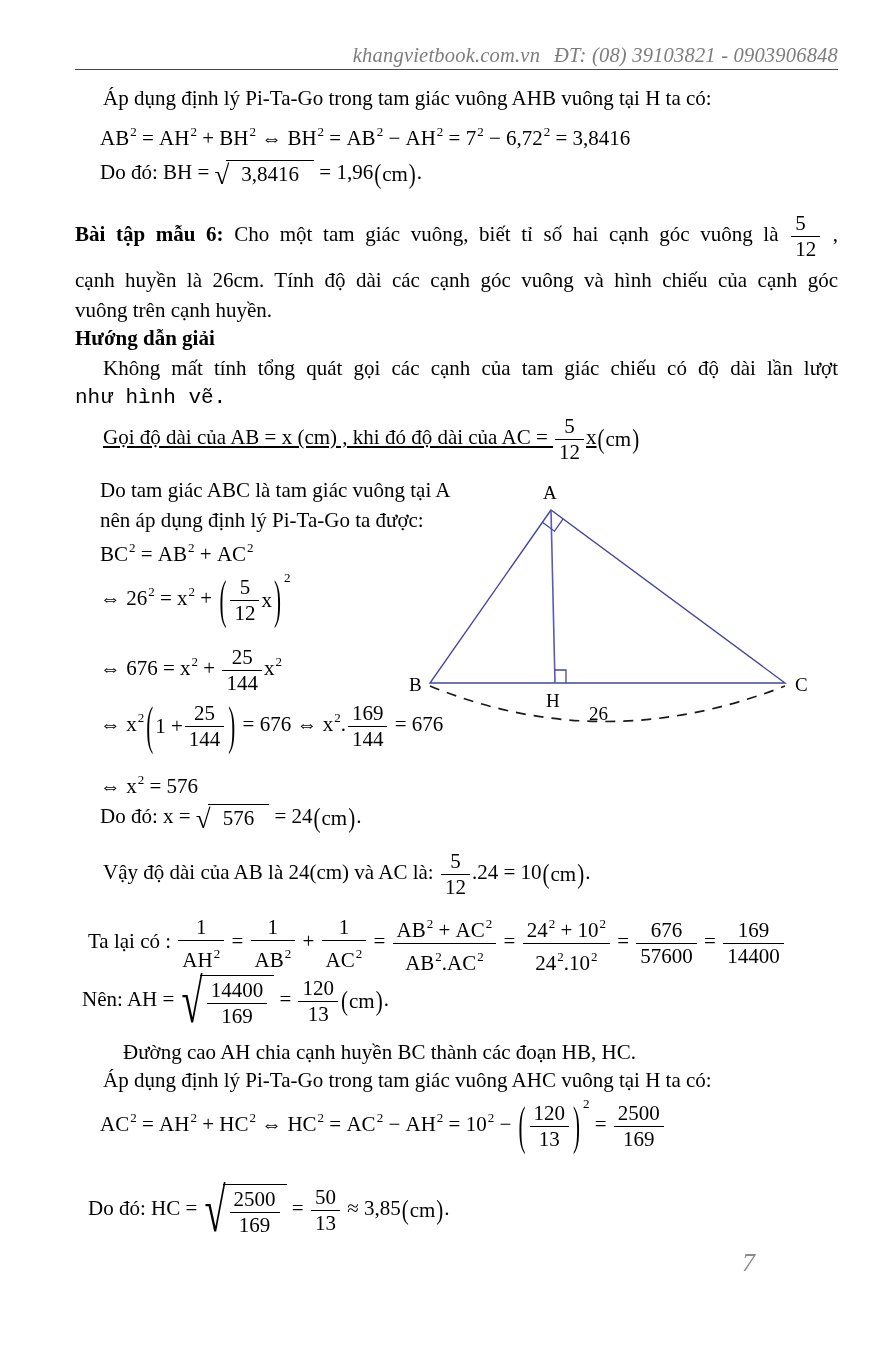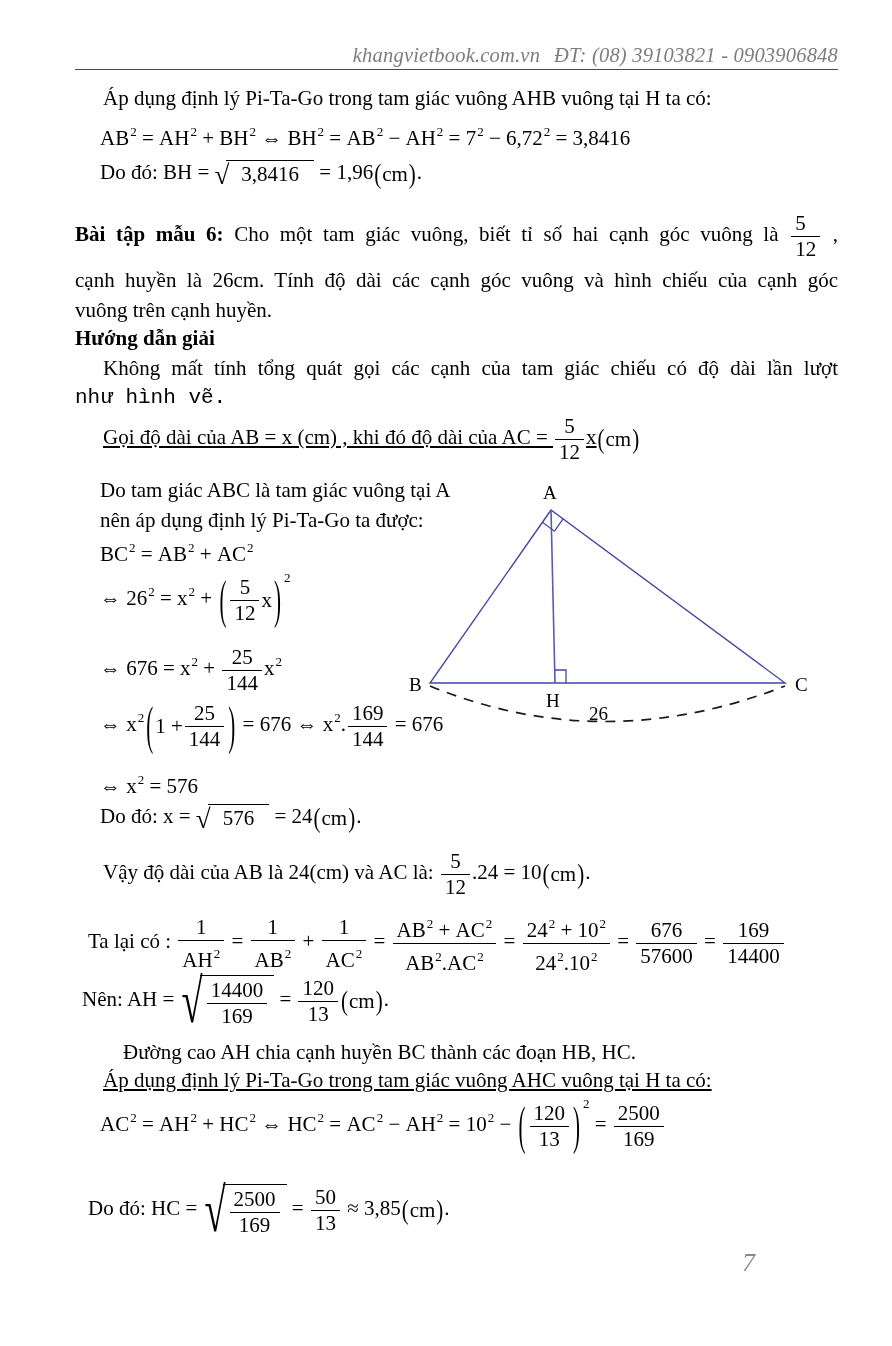--- a/index.html
+++ b/index.html
@@ -139,21 +139,21 @@
   <div class="abs" style="top:975px;left:82px;">Nên: AH = <span class="sqrt big">
         <span class="rad">√</span>
         <span class="vinc"><span class="frac"><span class="num">14400</span><span class="den">169</span></span></span>
       </span> = <span class="frac"><span class="num">120</span><span class="den">13</span></span><span class="paren">
         <span class="par psm">(</span>
         <span class="pc">cm</span>
         <span class="par psm">)</span>
       </span>.</div>
 
   <div class="abs" style="top:1040px;left:103px;margin-left:20px;">Đường cao AH chia cạnh huyền BC thành các đoạn HB, HC.</div>
-  <div class="abs" style="top:1068px;left:103px;text-decoration:underline;">Áp dụng định lý Pi-Ta-Go trong tam giác vuông AHC vuông tại H ta có:</div>
+  <div class="abs" style="top:1068px;left:103px;">Áp dụng định lý Pi-Ta-Go trong tam giác vuông AHC vuông tại H ta có:</div>
 
   <div class="abs" style="top:1102px;left:100px;"><span class="supg"><span>AC</span><span class="sup">2</span></span> = <span class="supg"><span>AH</span><span class="sup">2</span></span> + <span class="supg"><span>HC</span><span class="sup">2</span></span> ⇔ <span class="supg"><span>HC</span><span class="sup">2</span></span> = <span class="supg"><span>AC</span><span class="sup">2</span></span> − <span class="supg"><span>AH</span><span class="sup">2</span></span> = <span class="supg"><span>10</span><span class="sup">2</span></span> − <span class="paren">
         <span class="par pbig">(</span>
         <span class="pc">
           <span class="frac">
             <span class="num">120</span>
             <span class="den">13</span>
           </span>
         </span>
         <span class="par pbig">)</span>

